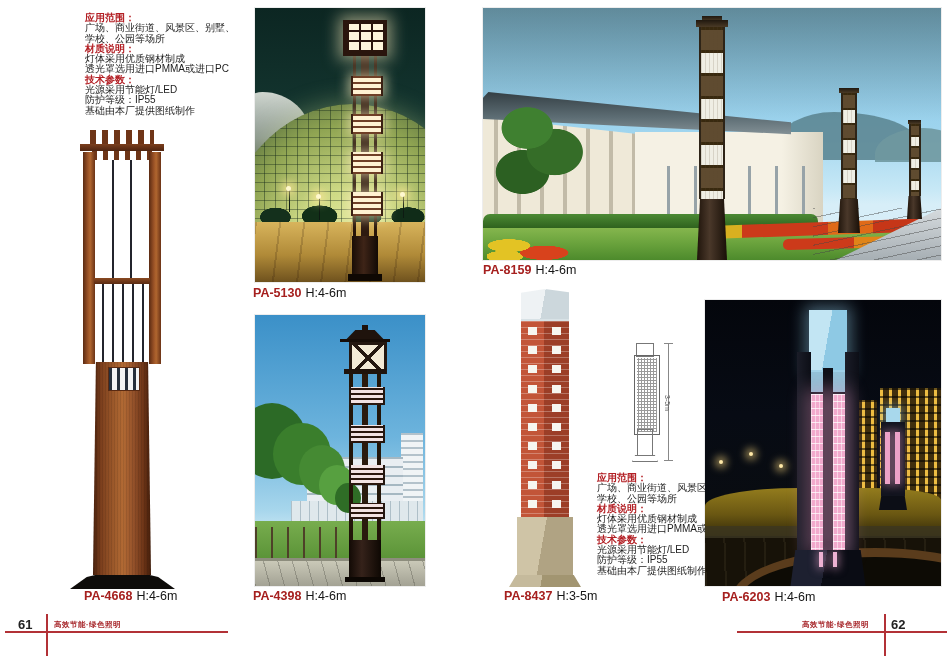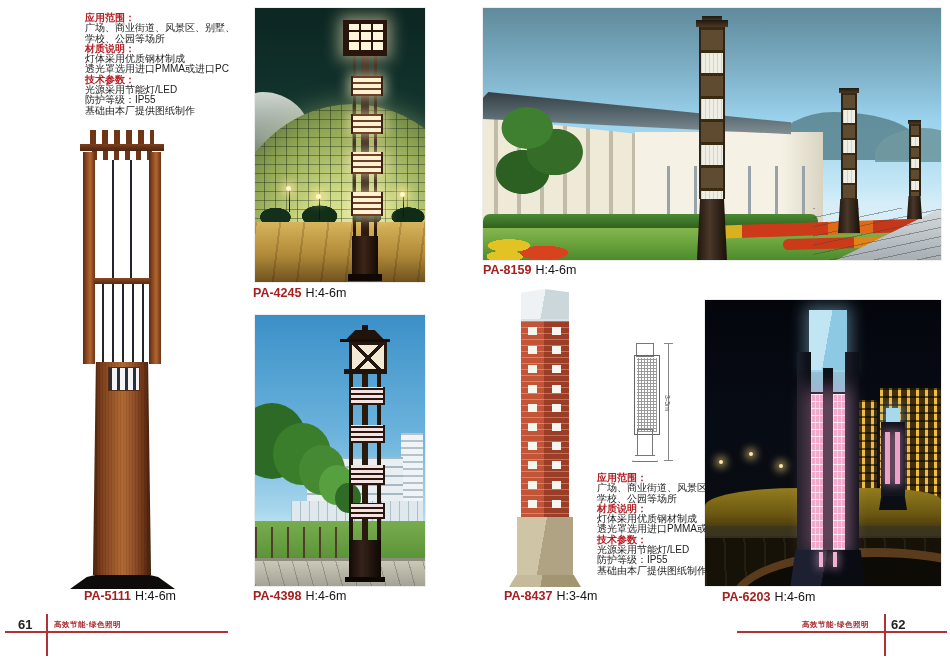--- a/index.html
+++ b/index.html
@@ -282,21 +282,21 @@
     <div class="w-bar" style="left:52px;top:154px;height:78px"></div>
     <div class="w-bar" style="left:62px;top:154px;height:78px"></div>
     <div class="w-bar" style="left:72px;top:154px;height:78px"></div>
     <div class="w-body">
       <div class="w-grain"></div>
     </div>
     <div class="w-panel"></div>
     <div class="w-base"></div>
   </div>
   <div class="plabel" style="left:84px;top:589px">
-    <span>PA-5111</span><span class="ph">H:4-6m</span>
+    <span>PA-4668</span><span class="ph">H:4-6m</span>
   </div>
 
   <div class="photo" id="ph6102">
     <div class="d-wing"></div>
     <div class="d-dome">
       <div class="d-grid"></div>
     </div>
     <div class="d-treeline"></div>
     <div class="d-ground">
       <div class="d-pav"></div>
@@ -316,21 +316,21 @@
       </div>
       <div class="np-seg" style="top:56px;height:20px"></div>
       <div class="np-seg" style="top:94px;height:20px"></div>
       <div class="np-seg" style="top:132px;height:22px"></div>
       <div class="np-seg" style="top:172px;height:24px"></div>
       <div class="np-base"></div>
       <div class="np-plinth"></div>
     </div>
   </div>
   <div class="plabel" style="left:253px;top:286px">
-    <span>PA-4245</span><span class="ph">H:4-6m</span>
+    <span>PA-5130</span><span class="ph">H:4-6m</span>
   </div>
 
   <div class="photo" id="ph6201">
     <div class="m1"></div>
     <div class="m2"></div>
     <div class="b-colon"></div>
     <div class="b-colon-shade"></div>
     <div class="b-annex">
       <div class="b-annex-slits"></div>
     </div>
@@ -410,21 +410,21 @@
       </div>
       <div class="r-face rf">
         <div class="r-brick"></div>
         <div class="r-win" style="left:8px"></div>
       </div>
     </div>
     <div class="r-ped"></div>
     <div class="r-foot"></div>
   </div>
   <div class="plabel" style="left:504px;top:589px">
-    <span>PA-8437</span><span class="ph">H:3-4m</span>
+    <span>PA-8437</span><span class="ph">H:3-5m</span>
   </div>
 
   <div class="abs" id="dw6202">
     <div class="dw-cap"></div>
     <div class="dw-grid"></div>
     <div class="dw-ped"></div>
     <div class="dw-foot"></div>
     <div class="dw-dim"></div>
     <div class="dw-tick" style="top:2px"></div>
     <div class="dw-tick" style="top:119px"></div>

